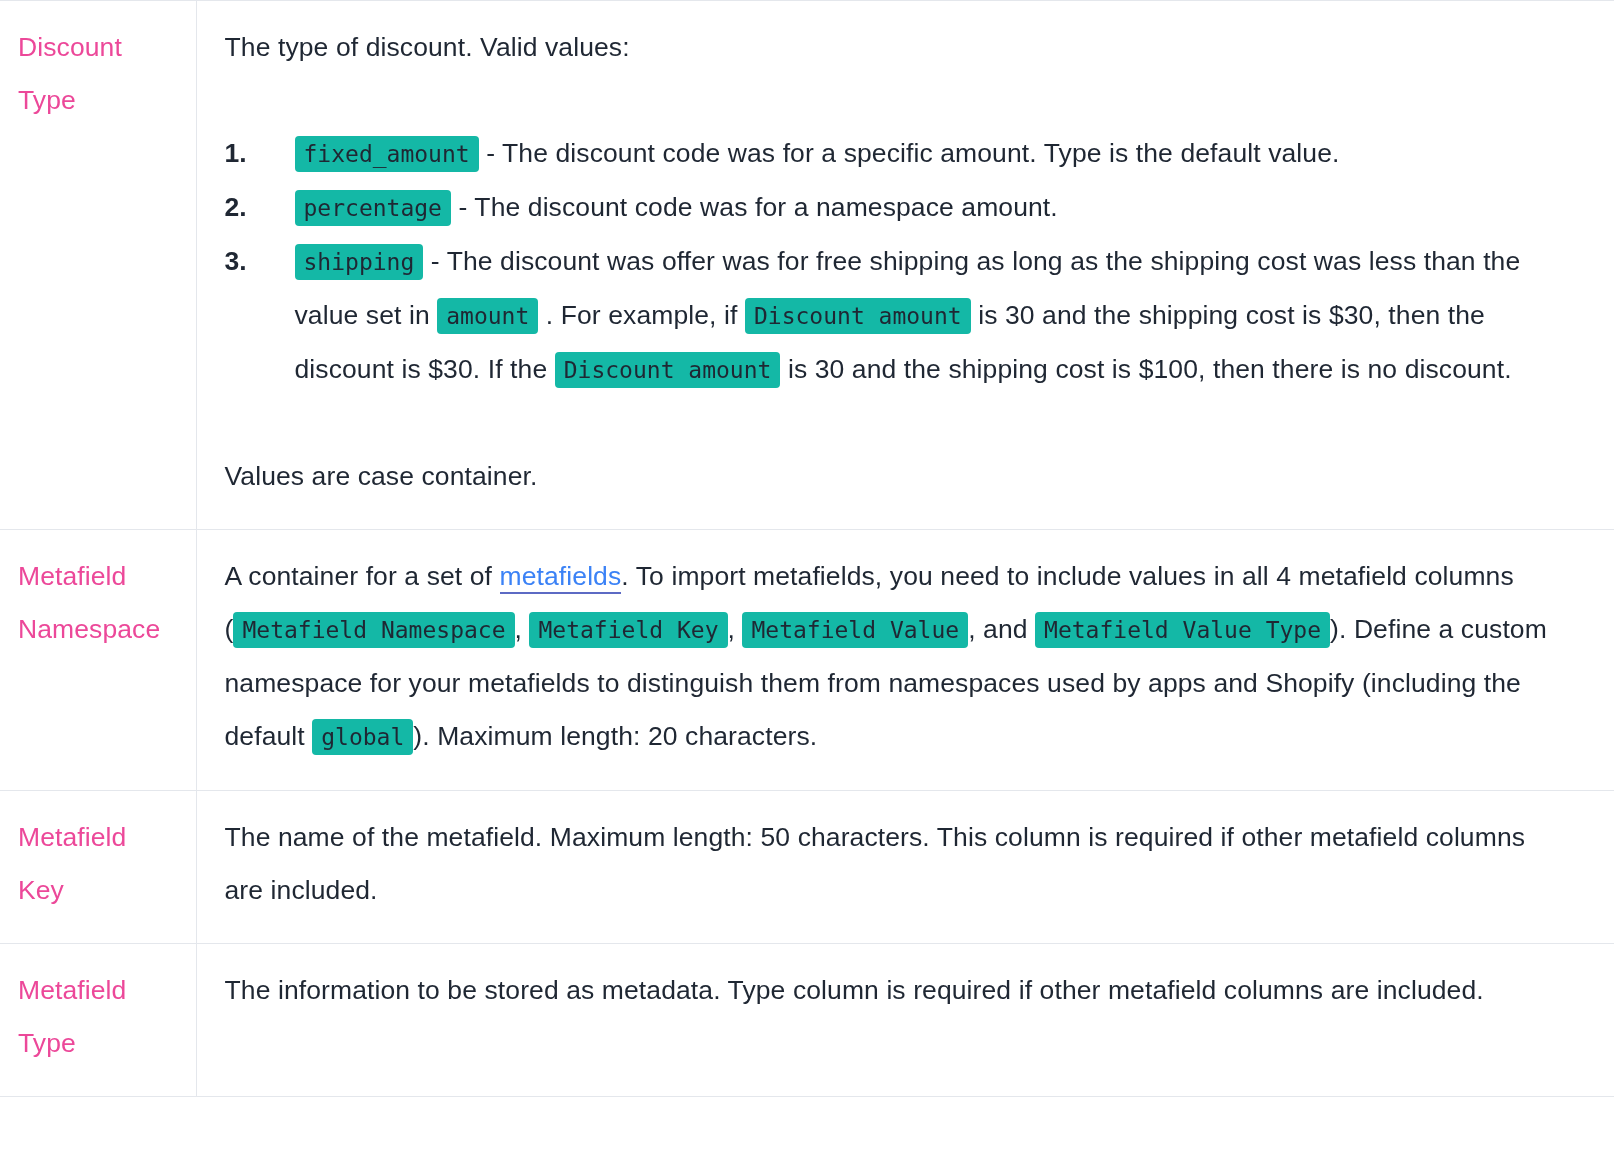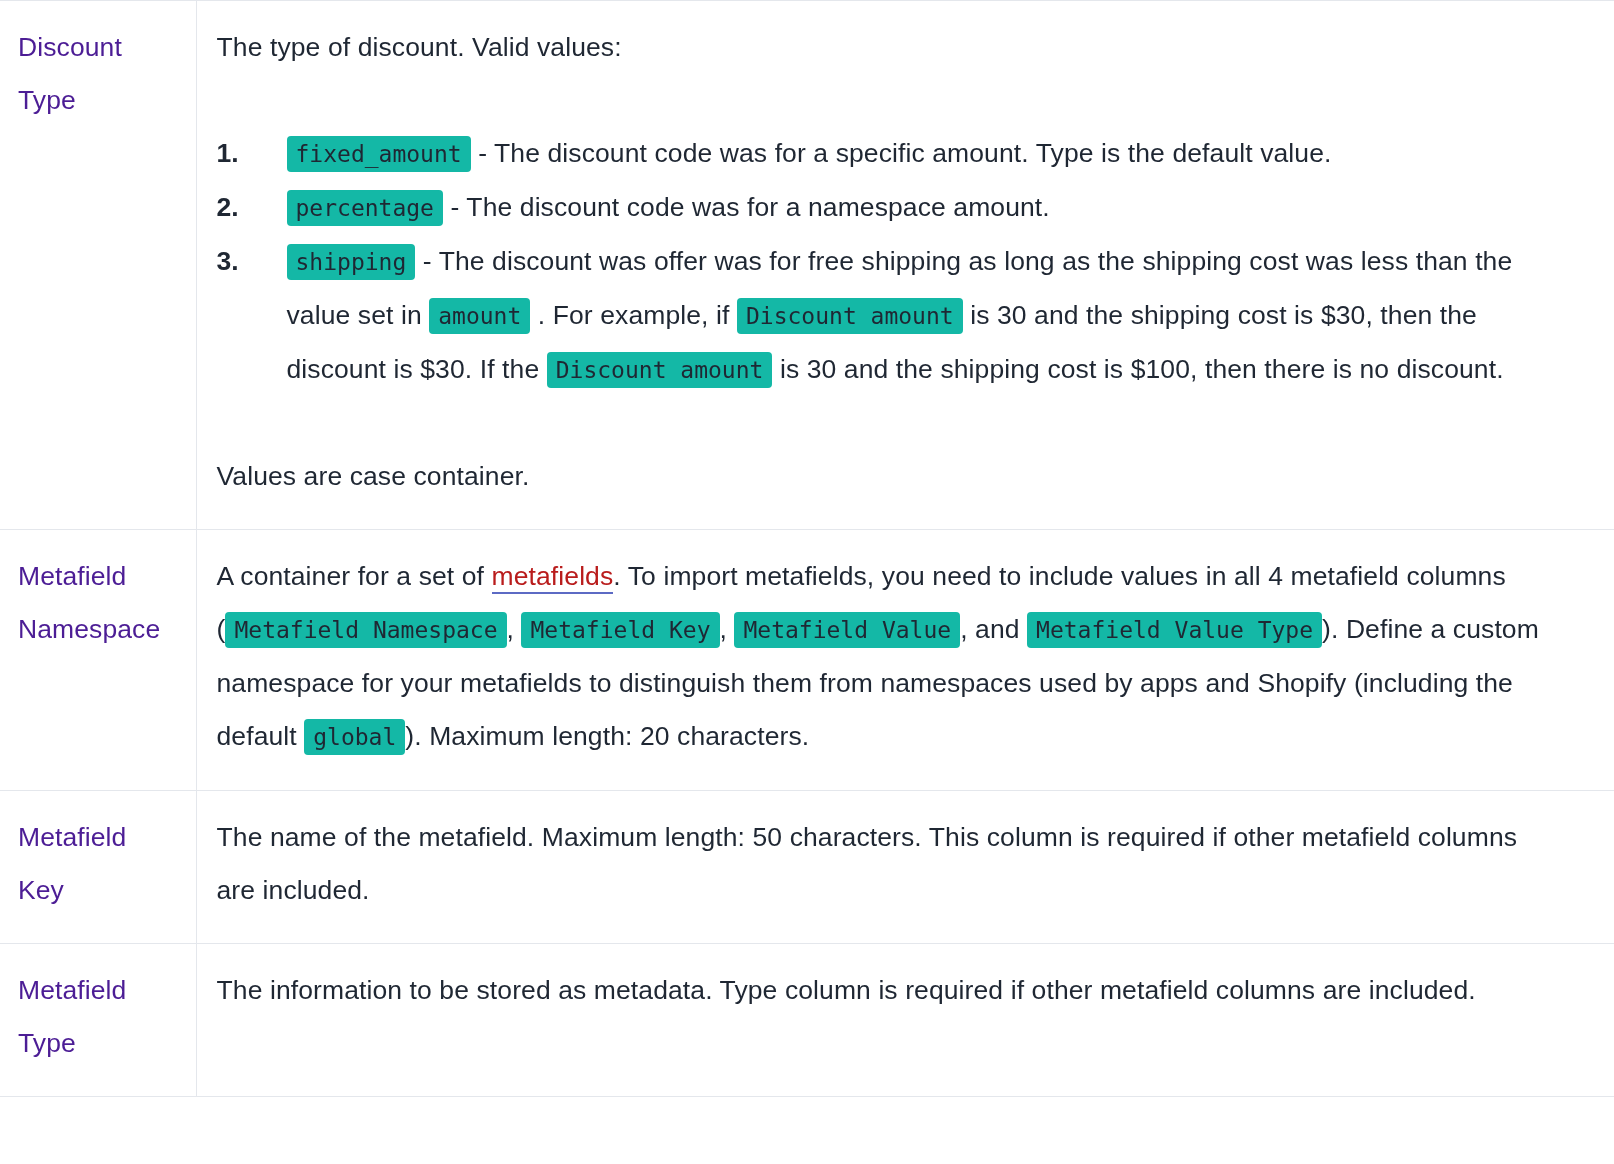--- a/index.html
+++ b/index.html
@@ -33,27 +33,27 @@
     vertical-align: top;
     padding: 0;
     border: none;
   }
 
   td.cell-name {
     padding: 20px 20px 26px 18px;
     font-size: 26.5px;
     line-height: 53px;
     font-weight: 400;
-    color: #4c1d95;
+    color: #ec4899;
     border-right: 1px solid #e4e7ec;
     letter-spacing: 0.1px;
   }
 
   td.cell-desc {
-    padding: 20px 60px 26px 20px;
+    padding: 20px 60px 26px 28px;
     font-size: 26.5px;
     line-height: 53px;
     font-weight: 400;
     color: #1f2733;
     letter-spacing: 0.1px;
   }
 
   
   .top-rule {
     height: 1px;
@@ -93,21 +93,21 @@
     font-size: 23px;
     background: #14b8a6;
     color: #1f2733;
     border-radius: 4px;
     padding: 5px 9px;
     white-space: nowrap;
     letter-spacing: 0;
   }
 
   a.doclink {
-    color: #b91c1c;
+    color: #3b82f6;
     text-decoration: none;
     border-bottom: 2px solid #5c6ac4;
     padding-bottom: 1px;
   }
 
   .sp { white-space: pre; }
 </style>
 </head>
 <body>
 

